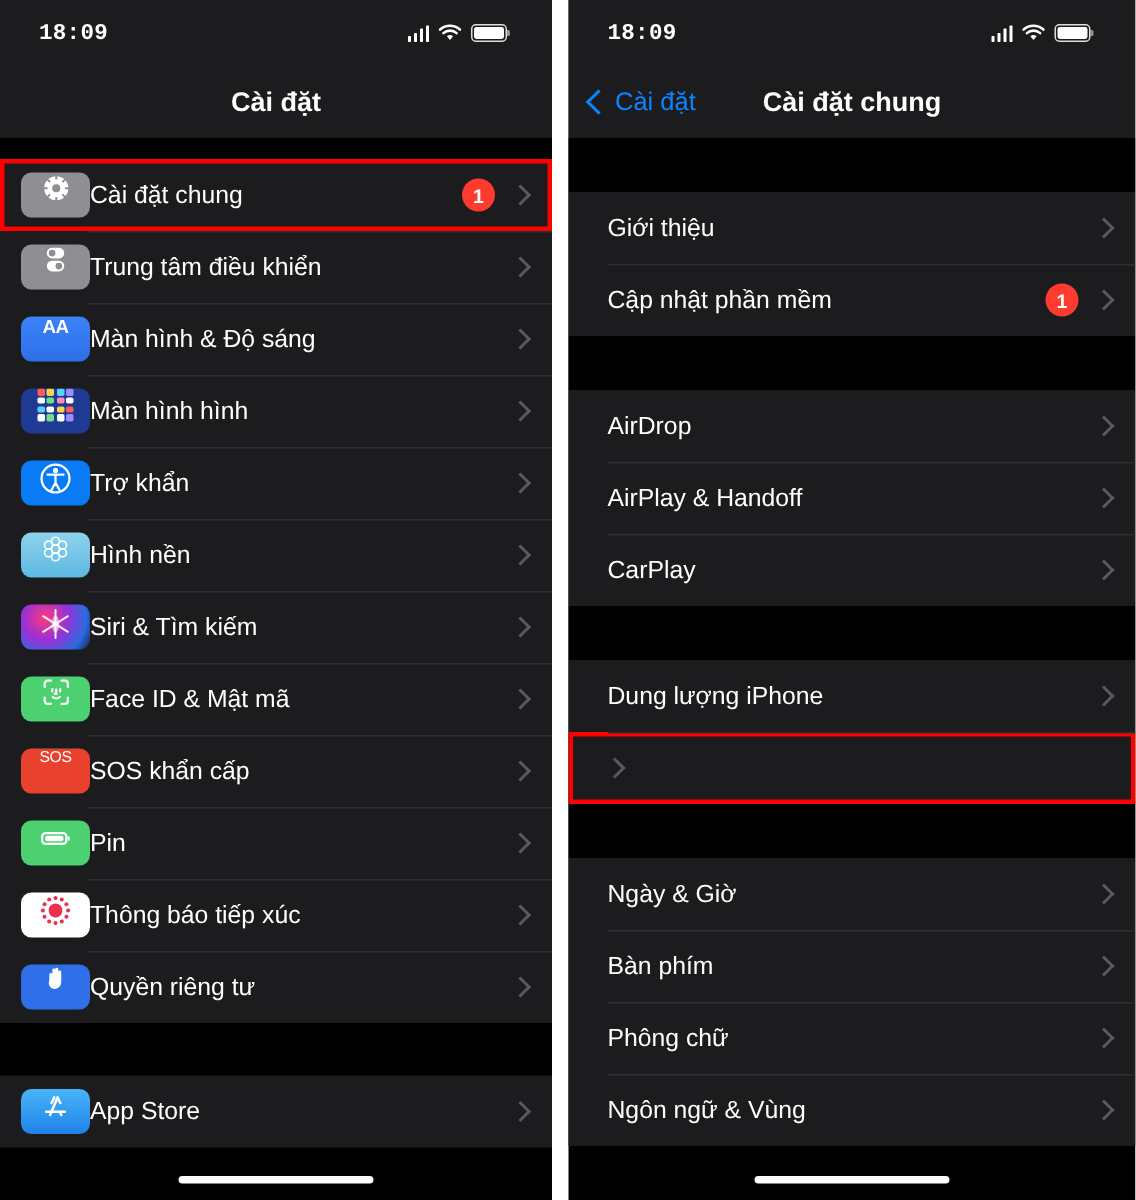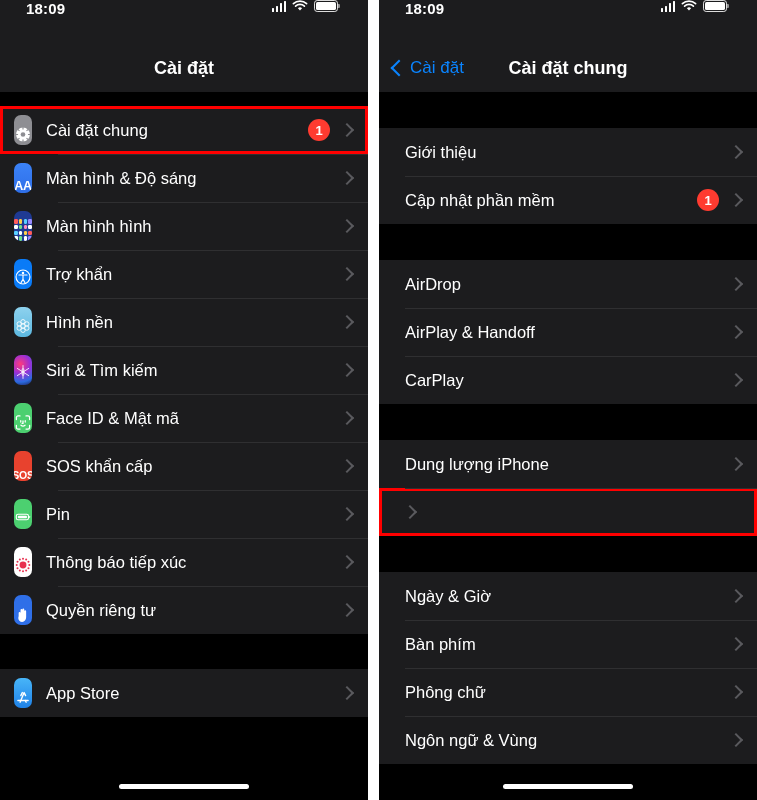--- a/index.html
+++ b/index.html
@@ -26,25 +26,26 @@
     overflow: hidden;
   }
   .phone-left  { width: 368px; }
   .gap         { width: 11px; background: #ffffff; height: 800px; }
   .phone-right { width: 378px; }
 
   
   .statusbar {
     height: 44px;
     display: flex;
-    align-items: flex-start;
+    align-items: center;
     justify-content: space-between;
     padding: 0 30px 0 26px;
     background: #1c1c1e;
     box-sizing: border-box;
+    font-family: Liberation Mono, monospace;
   }
   .status-time {
     color: #ffffff;
     font-size: 15px;
     font-weight: bold;
     letter-spacing: 0.2px;
   }
   .status-icons {
     display: flex;
     align-items: center;
@@ -145,26 +146,25 @@
     content: "";
     position: absolute;
     left: 58px; right: 0; top: 0;
     height: 1px;
     background: #2f2f31;
   }
   .row-noicon + .row-noicon::before { left: 26px; }
   .row-noicon { padding-left: 26px; }
 
   .ico {
-    width: 18px; height: 30px;
+    width: 46px; height: 30px;
     border-radius: 7px;
-    margin-right: 14px;
     flex: 0 0 auto;
     display: flex;
-    align-items: flex-end;
+    align-items: flex-start;
     justify-content: center;
     overflow: hidden;
     position: relative;
   }
   .label {
     color: #ffffff;
     font-size: 16.5px;
     flex: 1 1 auto;
     white-space: nowrap;
   }
@@ -225,21 +225,21 @@
 
   .aa {
     color: #ffffff;
     font-size: 12.5px;
     font-weight: bold;
     letter-spacing: -0.3px;
   }
   .sos-t {
     color: #ffffff;
     font-size: 10.5px;
-    font-weight: bold;
+    font-weight: normal;
     letter-spacing: -0.3px;
   }
   .dots {
     width: 24px; height: 22px;
     display: grid;
     grid-template-columns: repeat(4,1fr);
     grid-template-rows: repeat(4,1fr);
     gap: 1.3px;
   }
   .dots b { display:block; border-radius: 1.2px; }
@@ -292,20 +292,32 @@
               <g stroke="#8e8e93" stroke-width="1.5">
                 <path d="M12 1.4v4M12 18.6v4M1.4 12h4M18.6 12h4M4.5 4.5l2.8 2.8M16.7 16.7l2.8 2.8M19.5 4.5l-2.8 2.8M7.3 16.7l-2.8 2.8"></path>
               </g>
             </svg>
           </span>
           <span class="label">Cài đặt chung</span>
           <span class="badge">1</span>
           <span class="chev"></span>
         </div>
 
+        <div class="row">
+          <span class="ico ic-cc">
+            <svg width="20" height="20" viewBox="0 0 24 24">
+              <rect x="5" y="2.5" width="14" height="8.6" rx="4.3" fill="#ffffff"></rect>
+              <circle cx="9.3" cy="6.8" r="2.7" fill="#8e8e93"></circle>
+              <rect x="5" y="12.9" width="14" height="8.6" rx="4.3" fill="#ffffff"></rect>
+              <circle cx="14.7" cy="17.2" r="2.7" fill="#8e8e93"></circle>
+            </svg>
+          </span>
+          <span class="label">Trung tâm điều khiển</span>
+          <span class="chev"></span>
+        </div>
 
         <div class="row">
           <span class="ico ic-disp">
             <span class="aa">AA</span>
           </span>
           <span class="label">Màn hình &amp; Độ sáng</span>
           <span class="chev"></span>
         </div>
 
         <div class="row">

